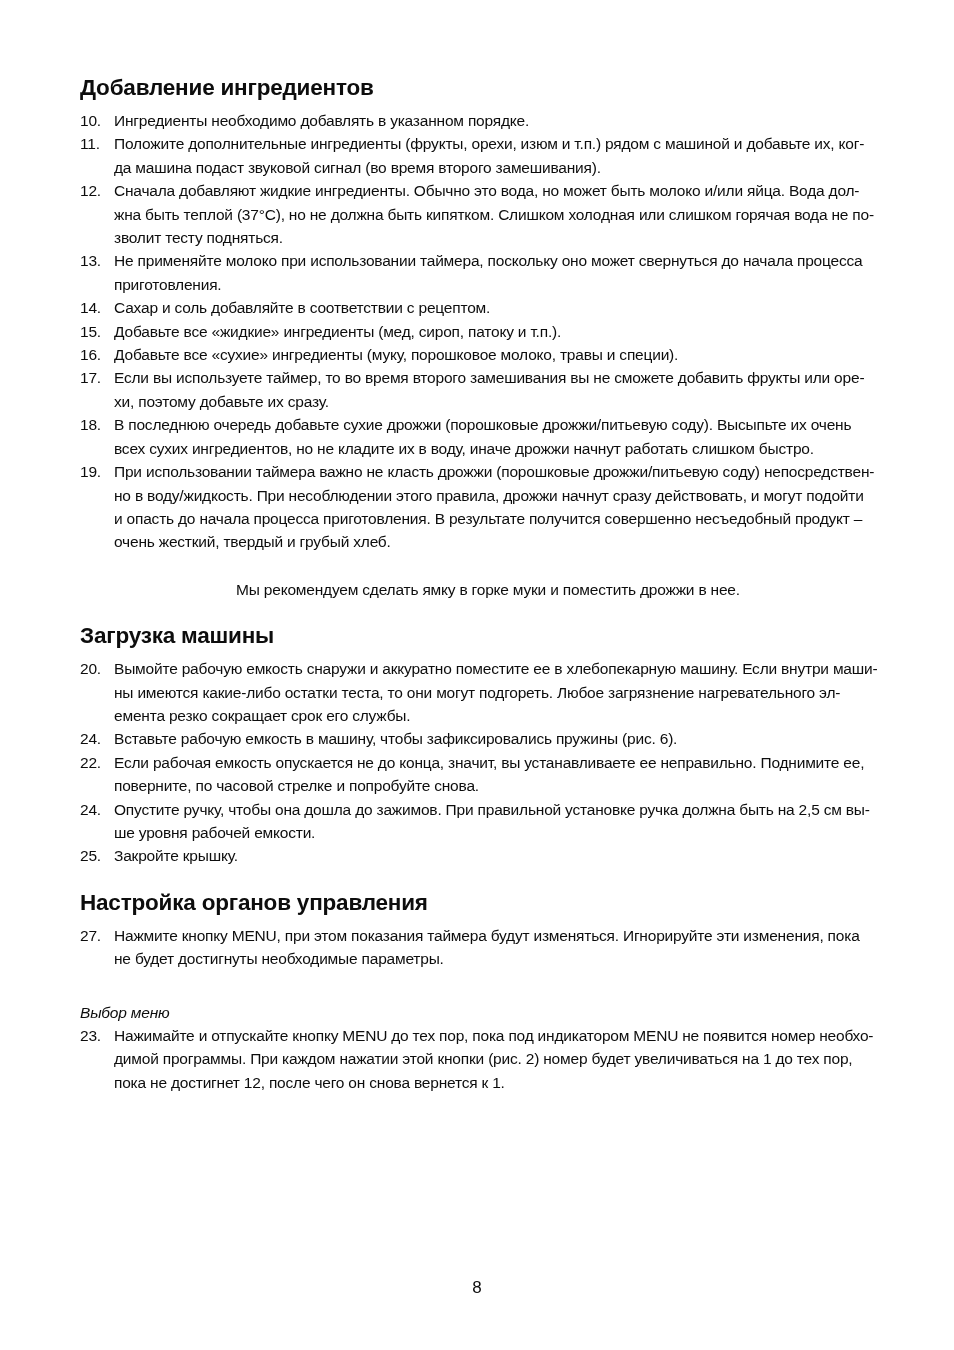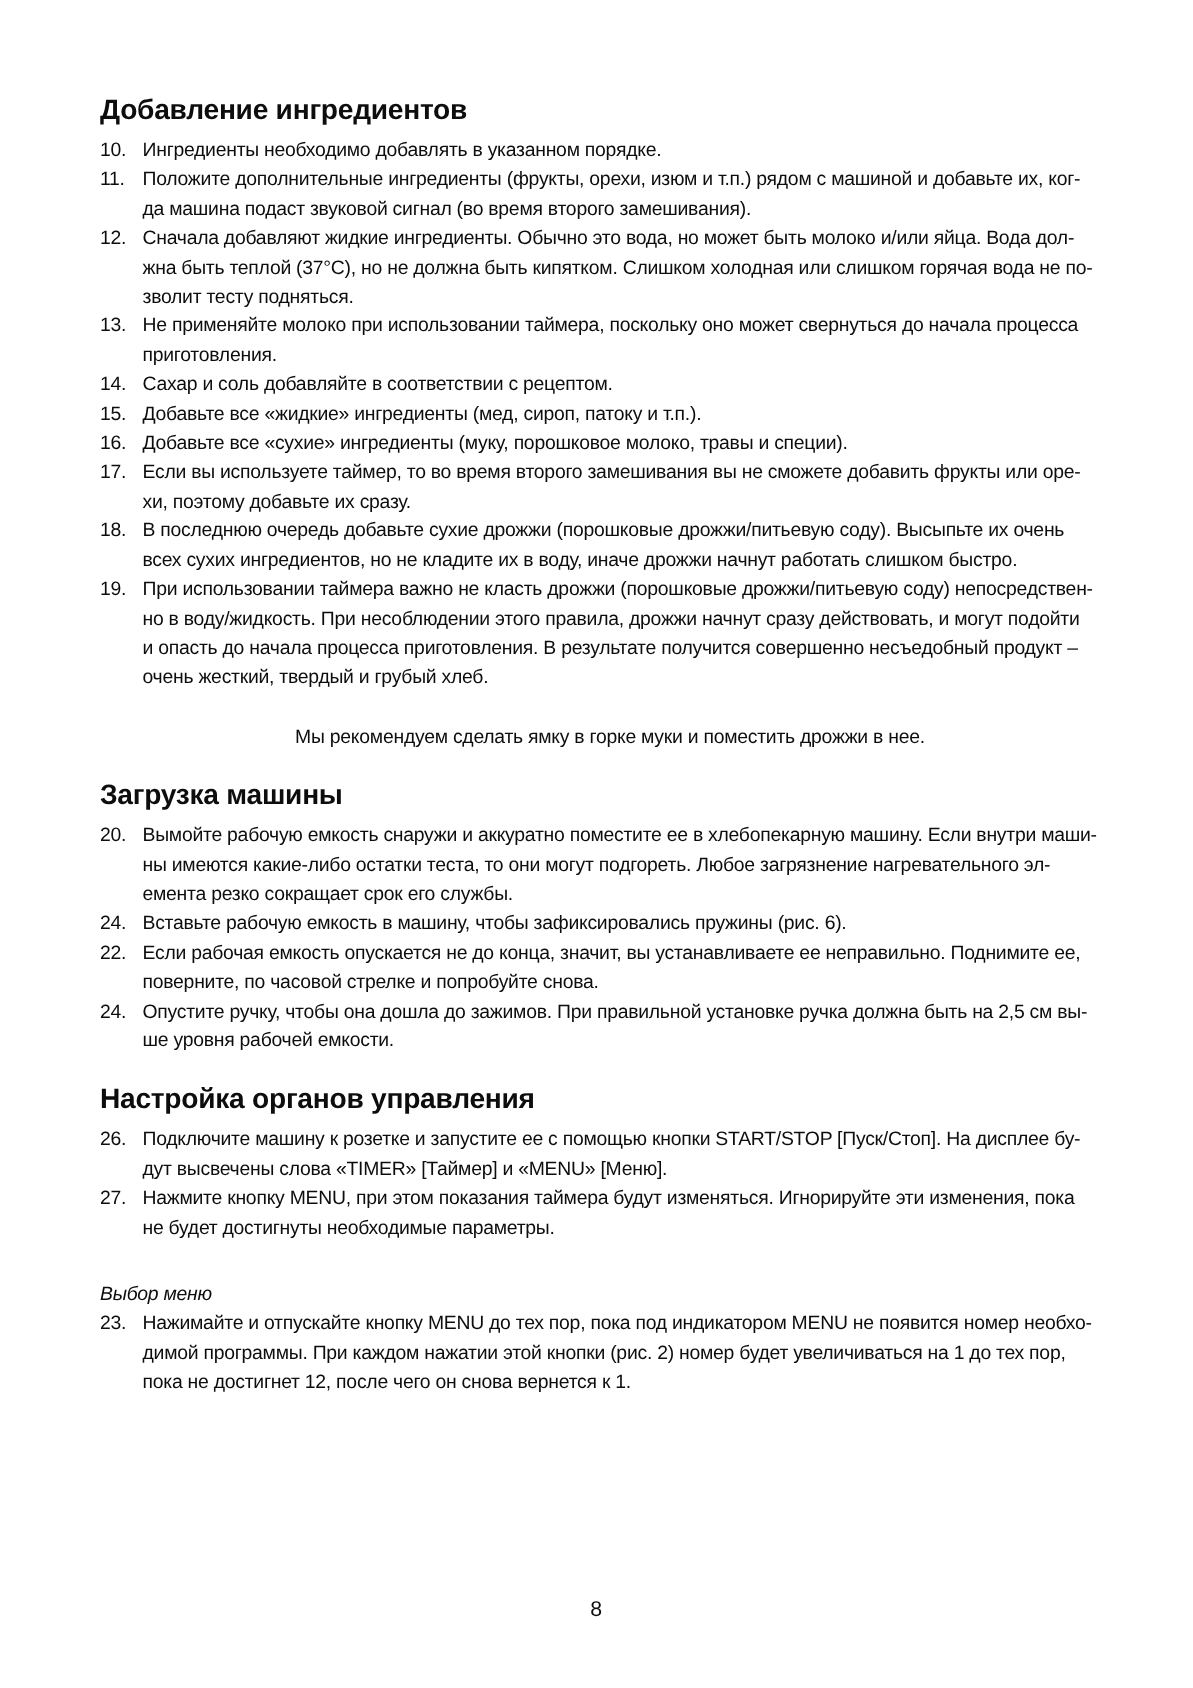--- a/index.html
+++ b/index.html
@@ -137,28 +137,27 @@
     <div class="item">
       <span class="num">22.</span>
       <span class="txt">Если рабочая емкость опускается не до конца, значит, вы устанавливаете ее неправильно. Поднимите ее,
 поверните, по часовой стрелке и попробуйте снова.</span>
     </div>
     <div class="item">
       <span class="num">24.</span>
       <span class="txt">Опустите ручку, чтобы она дошла до зажимов. При правильной установке ручка должна быть на 2,5 см вы-
 ше уровня рабочей емкости.</span>
     </div>
+    <div class="item">
+      <span class="num">25.</span>
+      <span class="txt">Закройте крышку.</span>
+    </div>
 
     <div class="sec-title">Настройка органов управления</div>
 
-    <div class="item">
-      <span class="num">26.</span>
-      <span class="txt">Подключите машину к розетке и запустите ее с помощью кнопки START/STOP [Пуск/Стоп]. На дисплее бу-
-дут высвечены слова «TIMER» [Таймер] и «MENU» [Меню].</span>
-    </div>
     <div class="item">
       <span class="num">27.</span>
       <span class="txt">Нажмите кнопку MENU, при этом показания таймера будут изменяться. Игнорируйте эти изменения, пока
 не будет достигнуты необходимые параметры.</span>
     </div>
 
     <p class="subhead">Выбор меню</p>
 
     <div class="item">
       <span class="num">23.</span>

